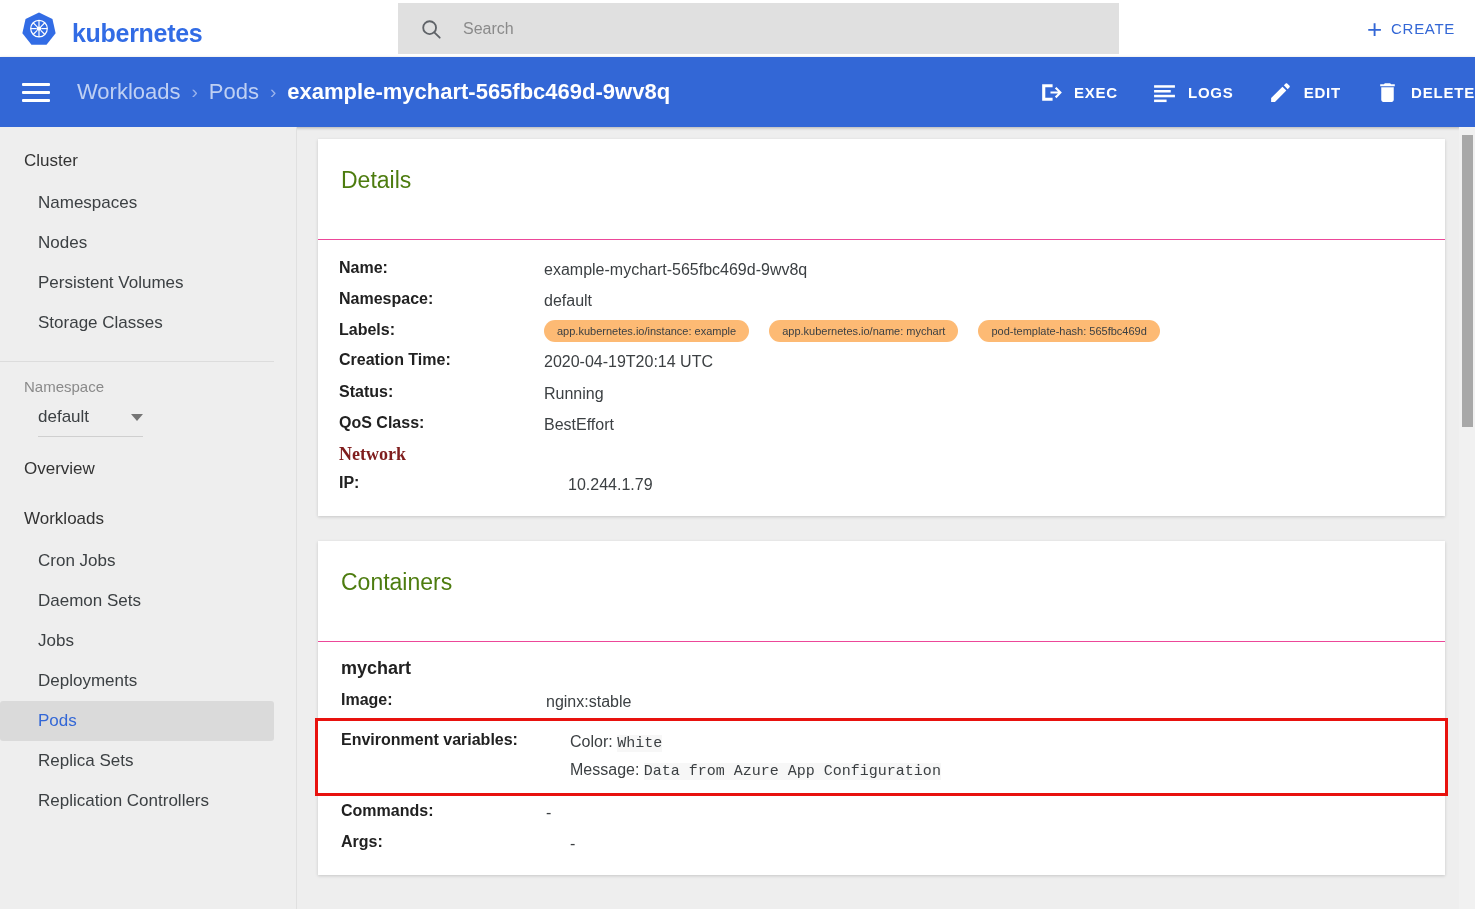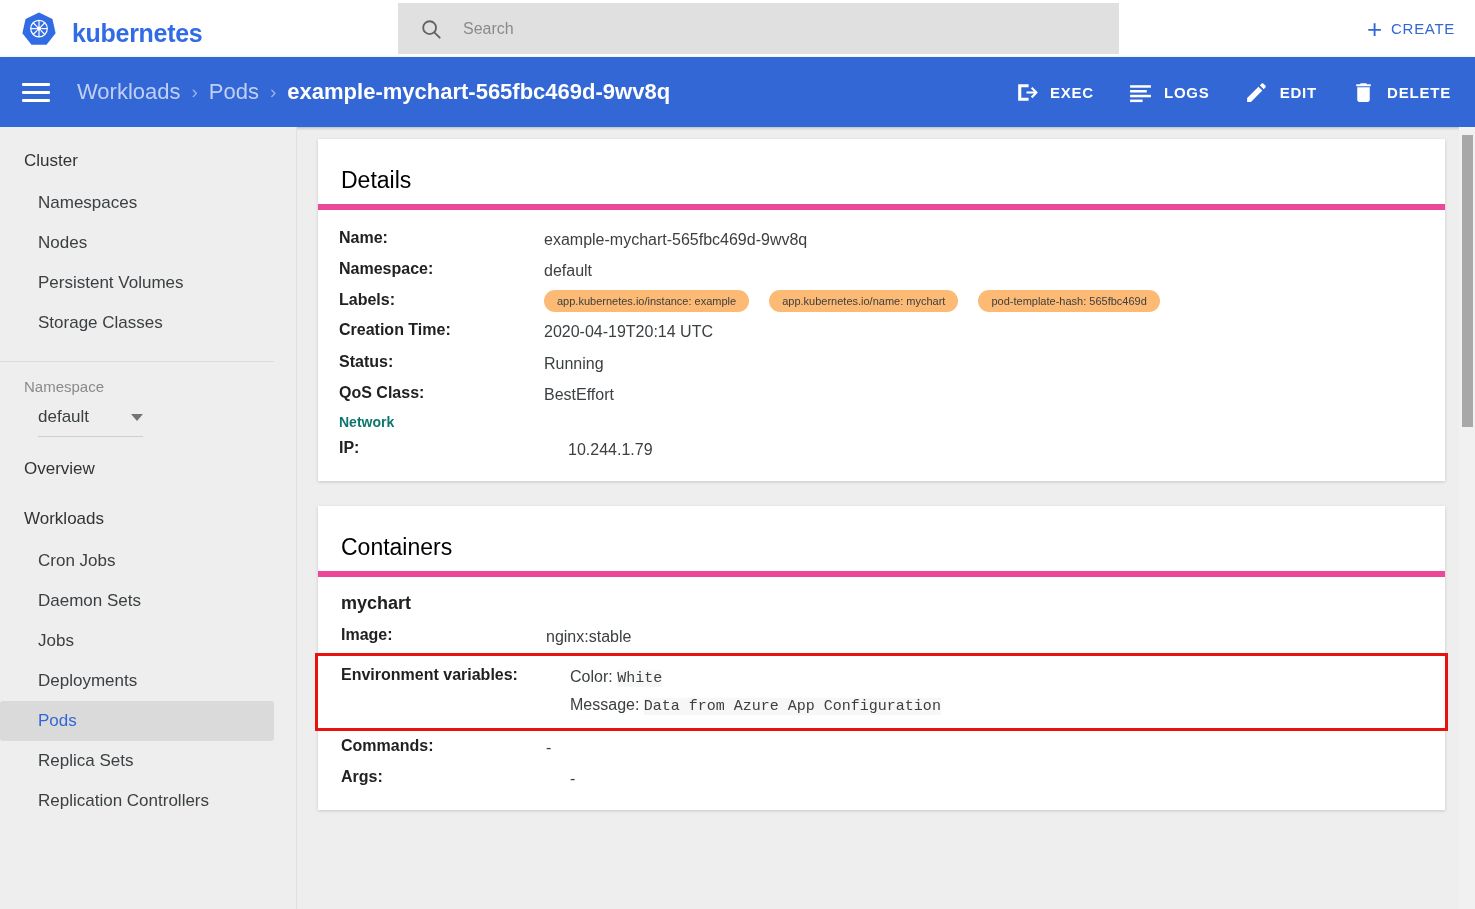--- a/index.html
+++ b/index.html
@@ -54,21 +54,21 @@
   .hamburger span {
     display: block; height: 3px; background: #fff; margin: 5px 0; border-radius: 1px;
   }
   .breadcrumb {
     display: flex; align-items: center; margin-left: 27px;
     font-size: 22px; color: #ffffff;
   }
   .crumb-link { color: #bfd0f3; cursor: pointer; }
   .crumb-sep { color: #9ab3ec; margin: 0 11px; font-size: 19px; }
   .crumb-current { font-weight: bold; color: #fff; }
-  .actions { position: absolute; right: 24px; display: flex; align-items: center; }
+  .actions { position: absolute; right: 0; display: flex; align-items: center; }
   .action {
     display: flex; align-items: center; color: #fff; cursor: pointer;
     margin-left: 34px; background: none; border: none;
     font-family: "Liberation Sans", sans-serif;
   }
   .action .lbl { font-size: 15px; letter-spacing: 0.8px; margin-left: 11px; font-weight: bold; }
   .ico { width: 25px; height: 25px; flex: 0 0 25px; }
 
   
   .body-wrap { display: flex; height: 782px; position: relative; }
@@ -106,35 +106,36 @@
   
   .main {
     flex: 1; overflow: hidden; padding: 12px 30px 0 21px;
     position: relative;
   }
   .card {
     background: #ffffff; box-shadow: 0 1px 3px rgba(0,0,0,0.17);
     margin-bottom: 25px;
   }
   .card-title {
-    font-size: 23px; color: #000000; font-weight: 400;
-    padding: 28px 0 10px 23px; border-bottom: 6px solid #ec4899;
+    font-size: 23px; color: #4d7c0f; font-weight: 400;
+    padding: 28px 0 45px 23px; border-bottom: 1px solid #ec4899;
   }
   .card-body { padding: 18px 23px 20px 21px; }
   .row { display: flex; margin-bottom: 8px; align-items: flex-start; }
   .row:last-child { margin-bottom: 0; gap: 24px; }
   .row-key {
     width: 205px; flex: 0 0 205px; font-size: 16px;
     color: #212121; font-weight: bold; padding-top: 1px;
   }
   .row-val { font-size: 16px; color: #3c4043; line-height: 1.45; }
   .row-val a { color: #3367d6; text-decoration: none; cursor: pointer; }
   .section-head {
-    font-size: 14px; font-weight: bold; color: #0f766e;
+    font-size: 18px; font-weight: bold; color: #7f1d1d;
     margin: 5px 0 8px 0;
+    font-family: Liberation Serif, serif;
   }
   .chips { display: flex; flex-wrap: wrap; gap: 9px 20px; max-width: 660px; }
   .chip {
     background: #fdba74; border-radius: 13px; padding: 5px 13px;
     font-size: 11px; color: #3c4043; white-space: nowrap;
   }
   .ctr-name {
     font-size: 18px; font-weight: bold; color: #212121;
     padding: 16px 0 0 23px;
   }

